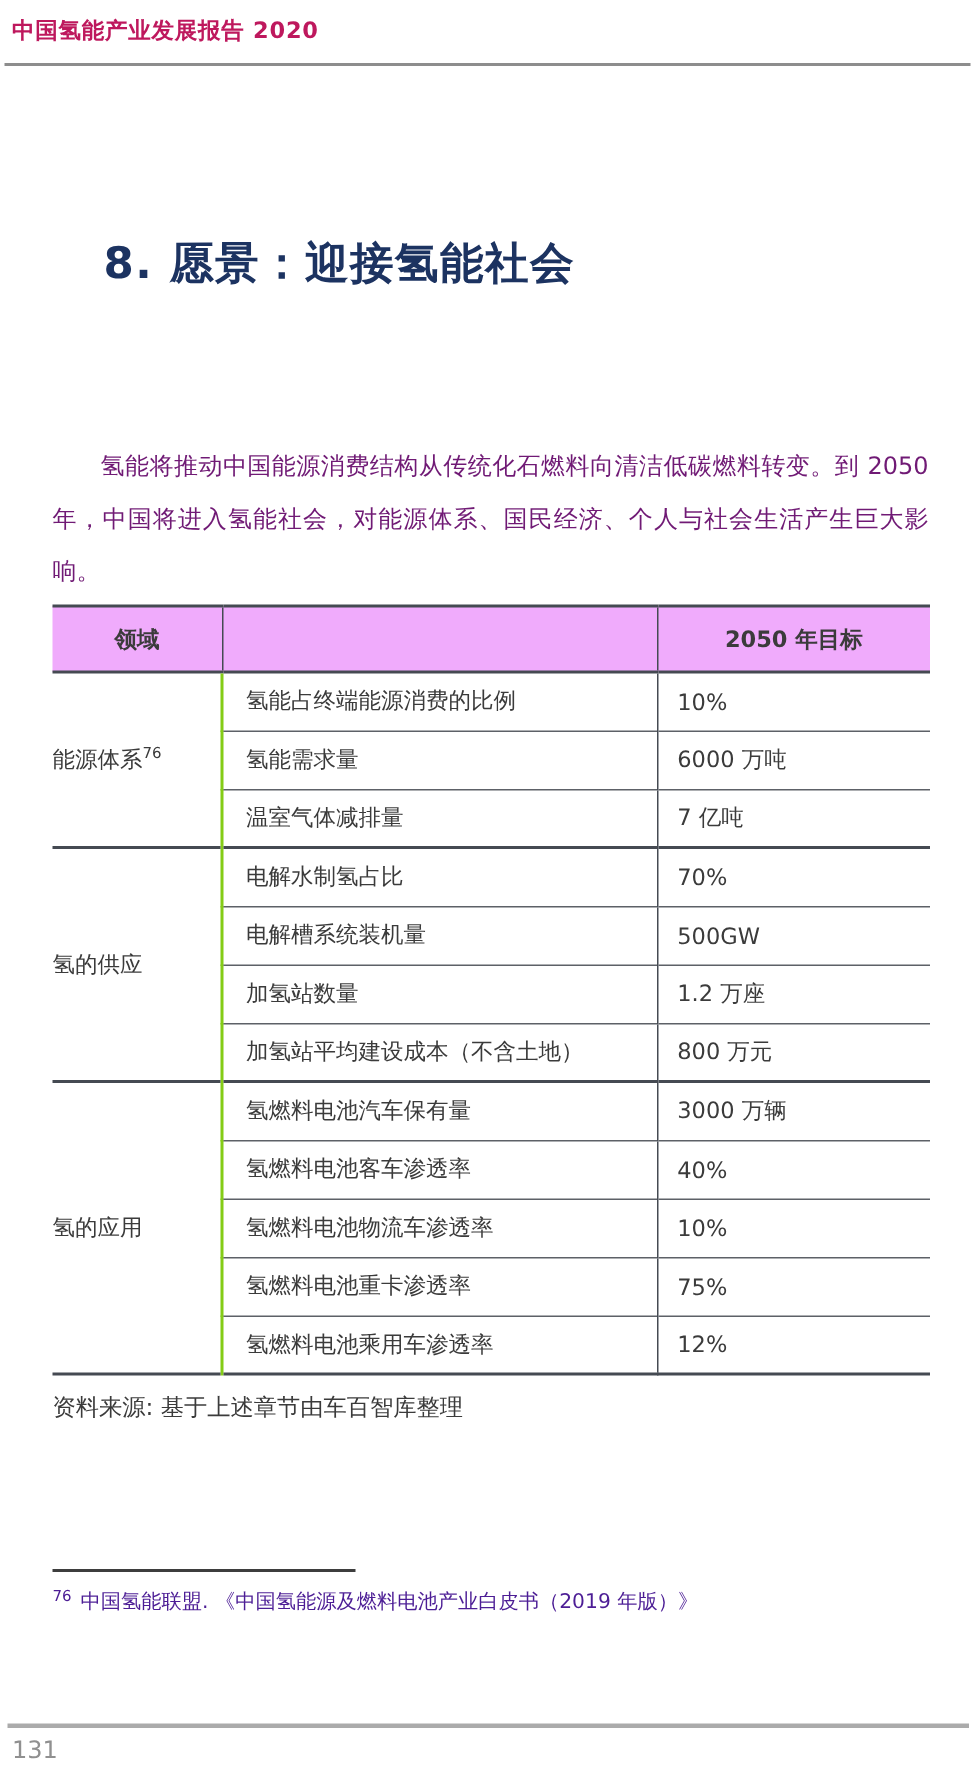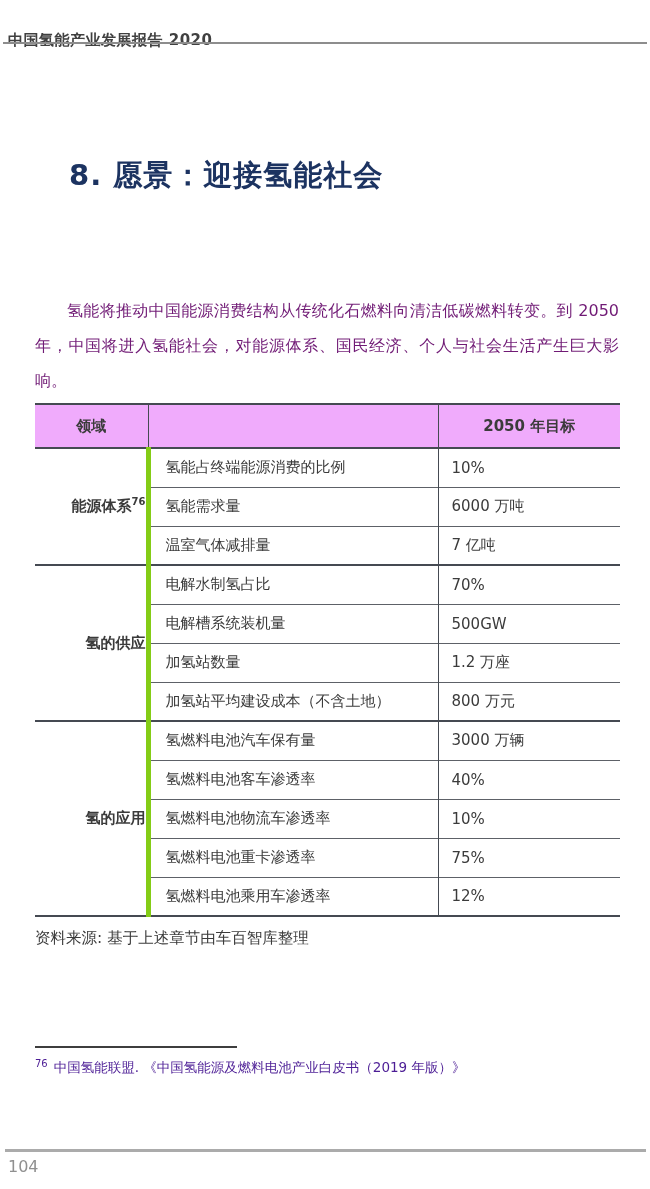--- a/index.html
+++ b/index.html
@@ -5,21 +5,21 @@
   * { margin: 0; padding: 0; box-sizing: border-box; }
   html, body { width: 650px; height: 1189px; }
   body {
     background: #ffffff;
     font-family: "DejaVu Sans", sans-serif;
     position: relative;
     overflow: hidden;
   }
   .doc-header-title {
     position: absolute; top: 11px; left: 8px;
-    font-size: 15px; font-weight: 600; color: #404040; letter-spacing: 0.5px; margin-top: 20px;
+    font-size: 15px; font-weight: 600; color: #be185d; letter-spacing: 0.5px;
   }
   .doc-header-rule {
     position: absolute; top: 42px; left: 3px; width: 644px; height: 2px;
     background: #8d8d8d;
   }
   .section-title {
     position: absolute; top: 156px; left: 35px;
     font-size: 29px; font-weight: bold; color: #1c3361; letter-spacing: 1px; margin-left: 34px;
   }
   .paragraph {
@@ -37,21 +37,21 @@
   .goal-table col.c2 { width: 290px; }
   .goal-table col.c3 { width: 182px; }
   .goal-table th {
     background: #f0abfc; height: 44px;
     font-weight: 600; font-size: 15px; text-align: center;
     border-top: 2px solid #454a52; border-bottom: 2px solid #454a52;
   }
   .goal-table th.h1, .goal-table th.h2 { border-right: 1px solid #454a52; }
   .goal-table td { height: 39px; vertical-align: middle; }
   .goal-table td.group-cell {
-    text-align: right; border-right: 5px solid #84cc16; font-weight: bold;
+    text-align: left; border-right: 2px solid #84cc16;
   }
   .goal-table td.label-cell {
     padding-left: 15px; border-right: 1px solid #454a52;
   }
   .goal-table td.value-cell { padding-left: 13px; }
   .goal-table tr.row-inner td.label-cell,
   .goal-table tr.row-inner td.value-cell { border-top: 1px solid #5d6167; }
   .goal-table tr.group-start td { border-top: 2px solid #454a52; }
   sup.fn-sup { font-size: 10px; vertical-align: super; line-height: 0; }
   .source-note {
@@ -154,13 +154,13 @@
     </tr>
   </tbody>
 </table>
 
 <div class="source-note">资料来源: 基于上述章节由车百智库整理</div>
 
 <div class="footnote-rule"></div>
 <div class="footnote"><sup class="fn-sup">76</sup><span>中国氢能联盟. 《中国氢能源及燃料电池产业白皮书（2019 年版）》</span></div>
 
 <div class="footer-rule"></div>
-<div class="page-number">104</div>
+<div class="page-number">131</div>
 
 </body></html>

